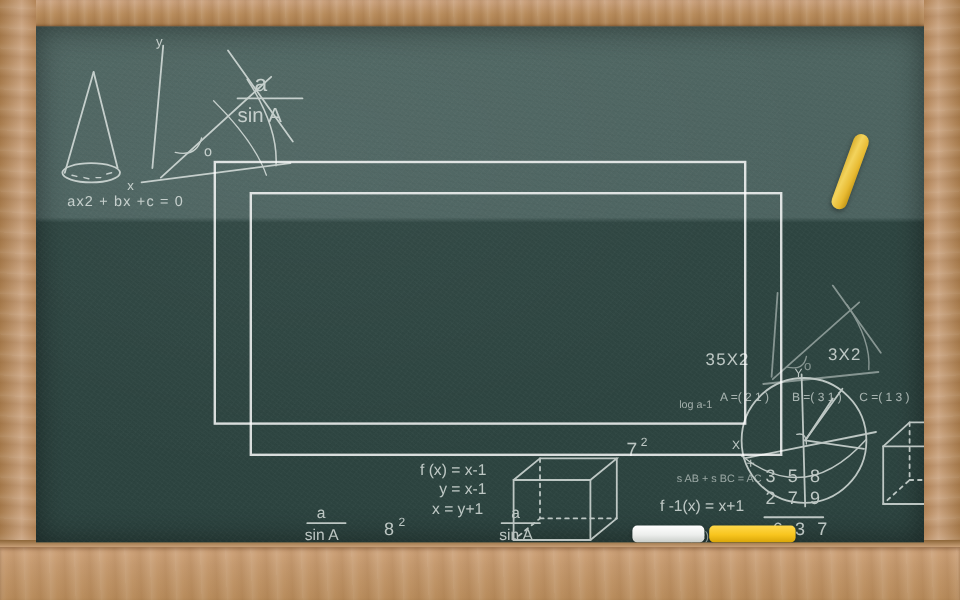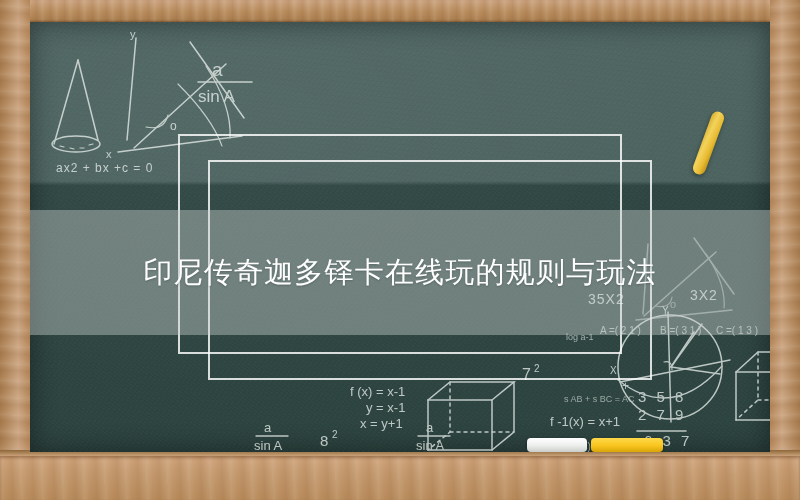--- a/index.html
+++ b/index.html
@@ -300,21 +300,18 @@
         <text x="614" y="424" font-size="15" letter-spacing="3">6 3 7</text>
         <text x="592" y="368" font-size="12">+</text>
       </g>
     </svg>
 
     <div class="deco-rect outer"></div>
     <div class="deco-rect inner"></div>
 
     <div class="chalk-yellow-top"></div>
 
-    <div class="band">
-      <div class="band-title">印尼传奇迦多铎卡在线玩的规则与玩法</div>
-    </div>
 
     <div class="tray-chalk white"></div>
     <div class="tray-chalk yellow"></div>
   </div>
 
 </div>
 
 </body></html>

